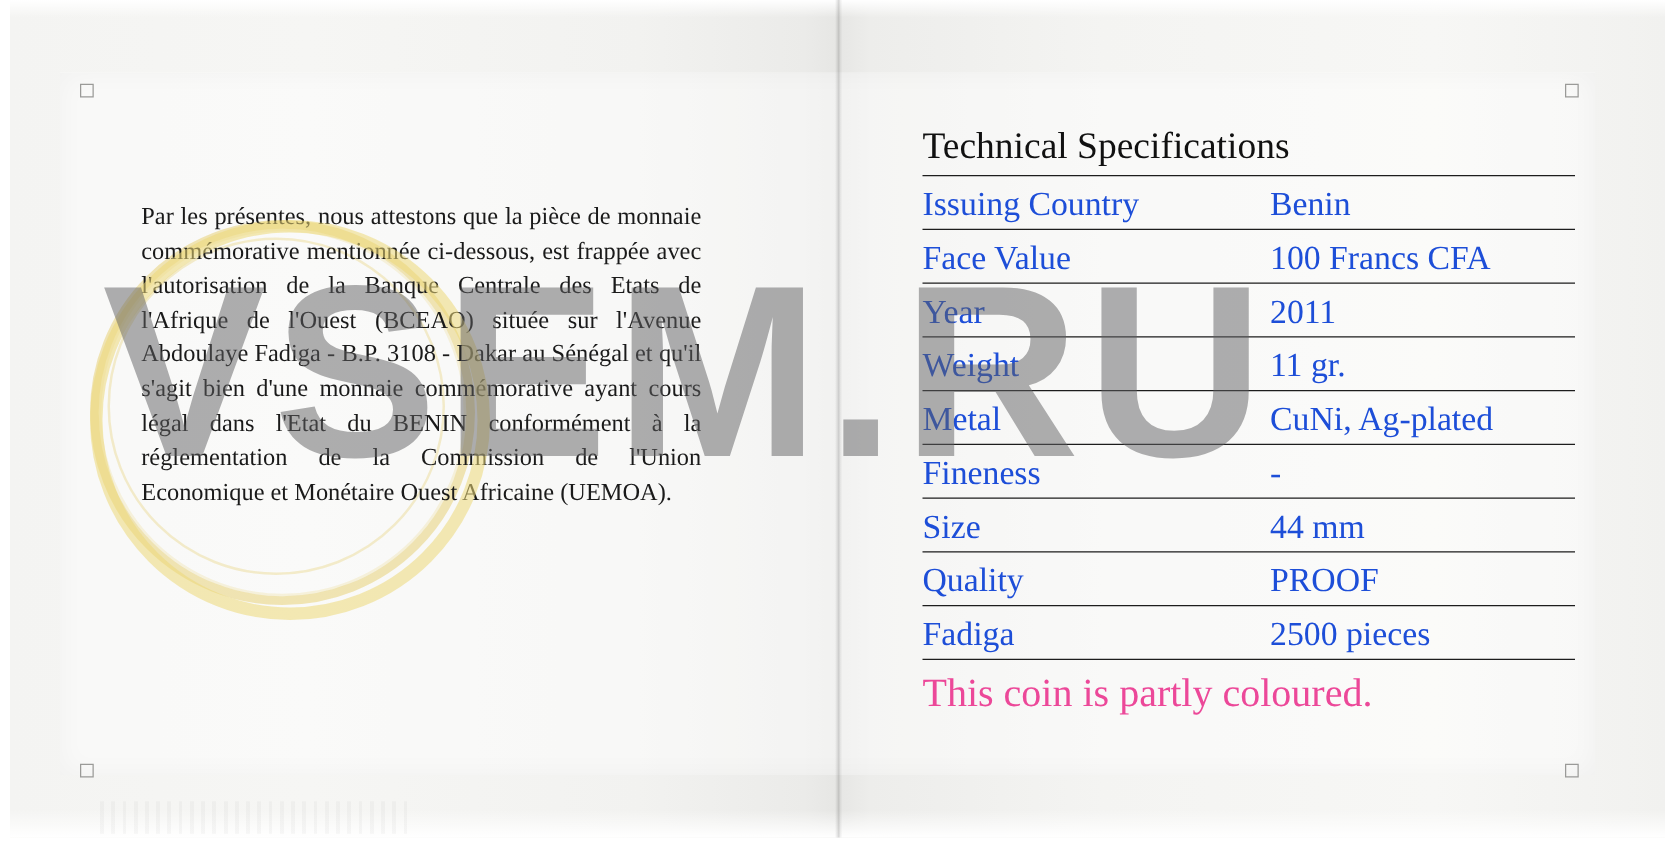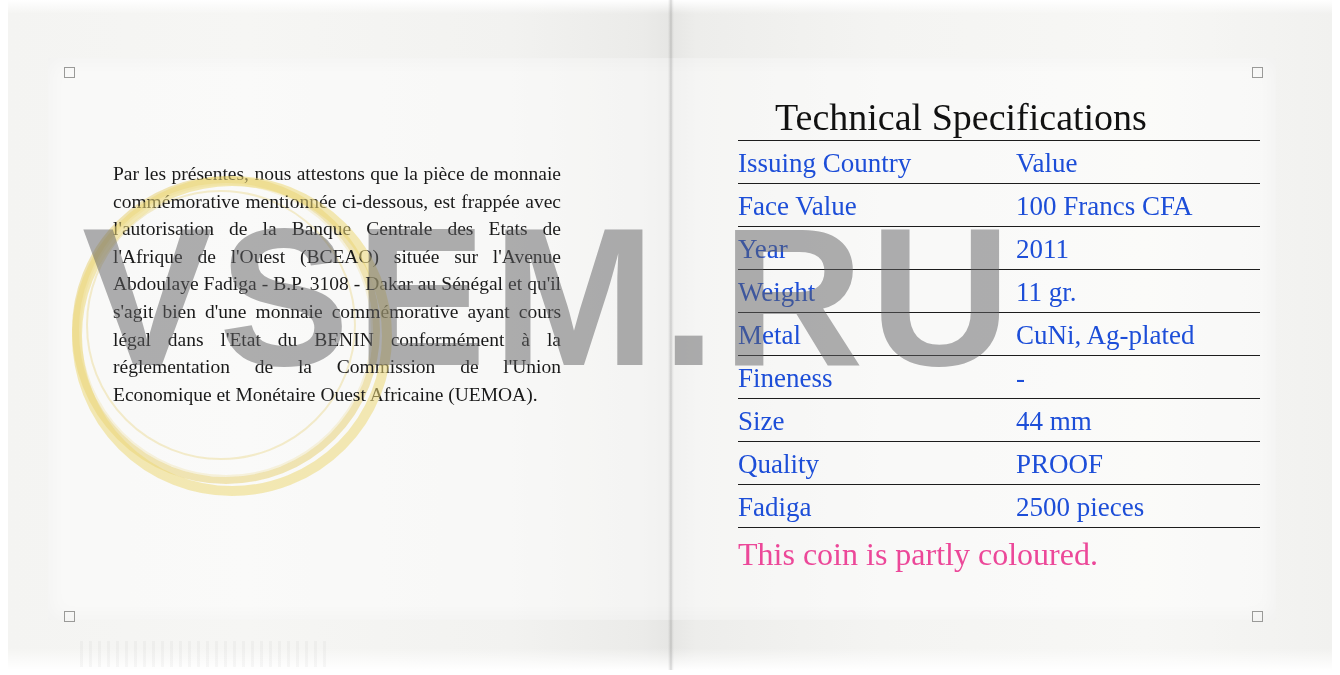--- a/index.html
+++ b/index.html
@@ -147,26 +147,25 @@
 
   
   .spec-block {
     position: absolute;
     left: 738px;
     top: 98px;
     width: 522px;
     z-index: 20;
   }
   .spec-title {
-    font-size: 38px;
+    font-size: 30px;
     line-height: 38px;
     color: #111;
     padding-bottom: 4px;
     white-space: nowrap;
-    margin-left: 37px;
   }
   table.spec {
     width: 100%;
     border-collapse: collapse;
     table-layout: fixed;
   }
   table.spec tr { height: 43px; }
   table.spec td {
     border-top: 1.6px solid #1d1d1d;
     font-size: 27px;
@@ -225,21 +224,21 @@
 
   <div class="left-text">Par les présentes, nous attestons que la pièce de monnaie  commémorative mentionnée ci-dessous, est frappée avec l'autorisation de la Banque Centrale des Etats de l'Afrique de l'Ouest (BCEAO) située sur l'Avenue Abdoulaye Fadiga - B.P. 3108 - Dakar au Sénégal et qu'il s'agit bien d'une monnaie commémorative ayant cours légal dans l'Etat du BENIN conformément à la réglementation de la Commission de l'Union Economique et Monétaire Ouest Africaine (UEMOA).</div>
 
   <div class="spec-block">
     <div class="spec-title">Technical Specifications</div>
 
     <table class="spec">
       <tbody>
         <tr>
           <td class="k">Issuing Country</td>
-          <td class="v">Value</td>
+          <td class="v">Benin</td>
         </tr>
         <tr>
           <td class="k">Face Value</td>
           <td class="v">100 Francs CFA</td>
         </tr>
         <tr>
           <td class="k">Year</td>
           <td class="v">2011</td>
         </tr>
         <tr>

